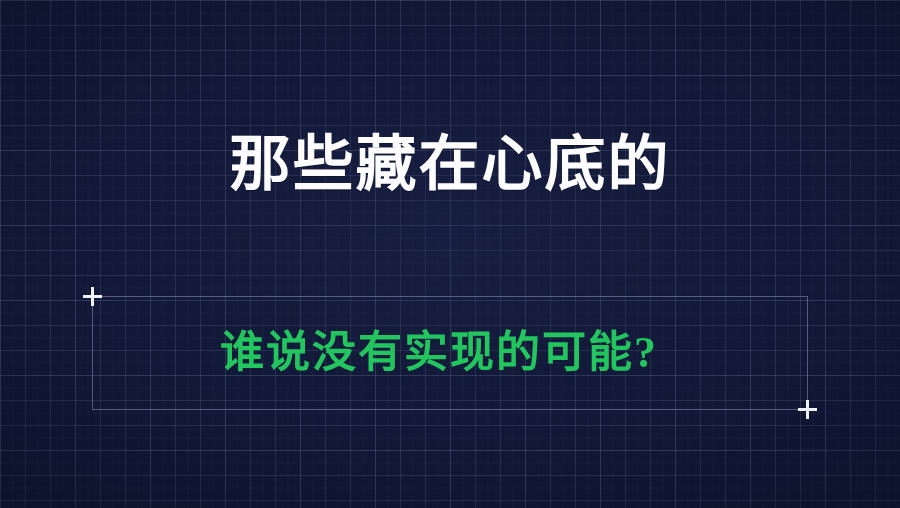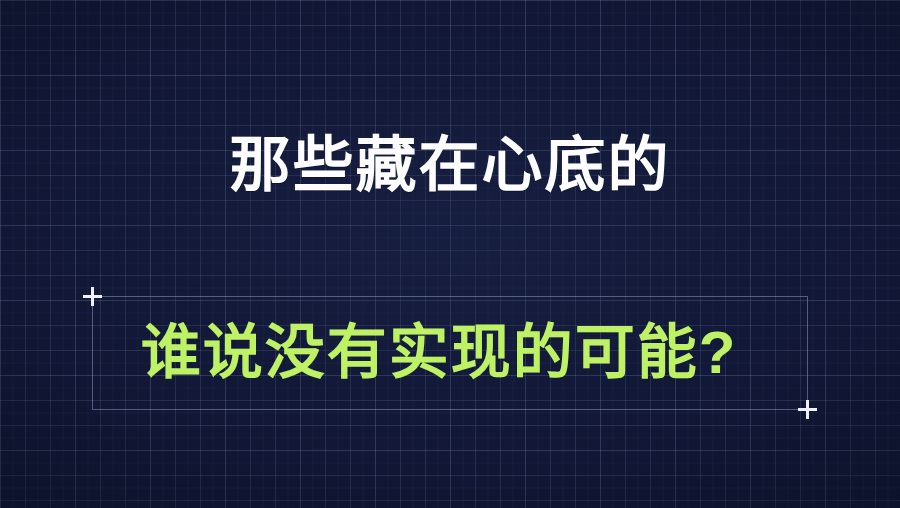--- a/index.html
+++ b/index.html
@@ -8,21 +8,21 @@
     padding: 0;
     background: #0e1430;
   }
 
   #poster {
     position: relative;
     width: 900px;
     height: 508px;
     overflow: hidden;
     background-color: #111735;
-    font-family: Liberation Sans, sans-serif;
+    font-family: Liberation Serif, serif;
     -webkit-font-smoothing: antialiased;
   }
 
   
   .grid-layer {
     position: absolute;
     inset: 0;
     pointer-events: none;
   }
 
@@ -120,22 +120,22 @@
   .corner-tl { left: -10px;  top: -10px; }
   .corner-br { right: -10px; bottom: -10px; }
 
   .subline {
     position: absolute;
     left: -92px;
     width: 876px;
     top: 50%;
     transform: translateY(-50%);
     text-align: center;
-    color: #bef264;
-    font-size: 60px;
+    color: #22c55e;
+    font-size: 44px;
     font-weight: 700;
     line-height: 60px;
     letter-spacing: 2px;
     white-space: nowrap;
   }
 </style>
 </head>
 <body>
 
 <div id="poster">

